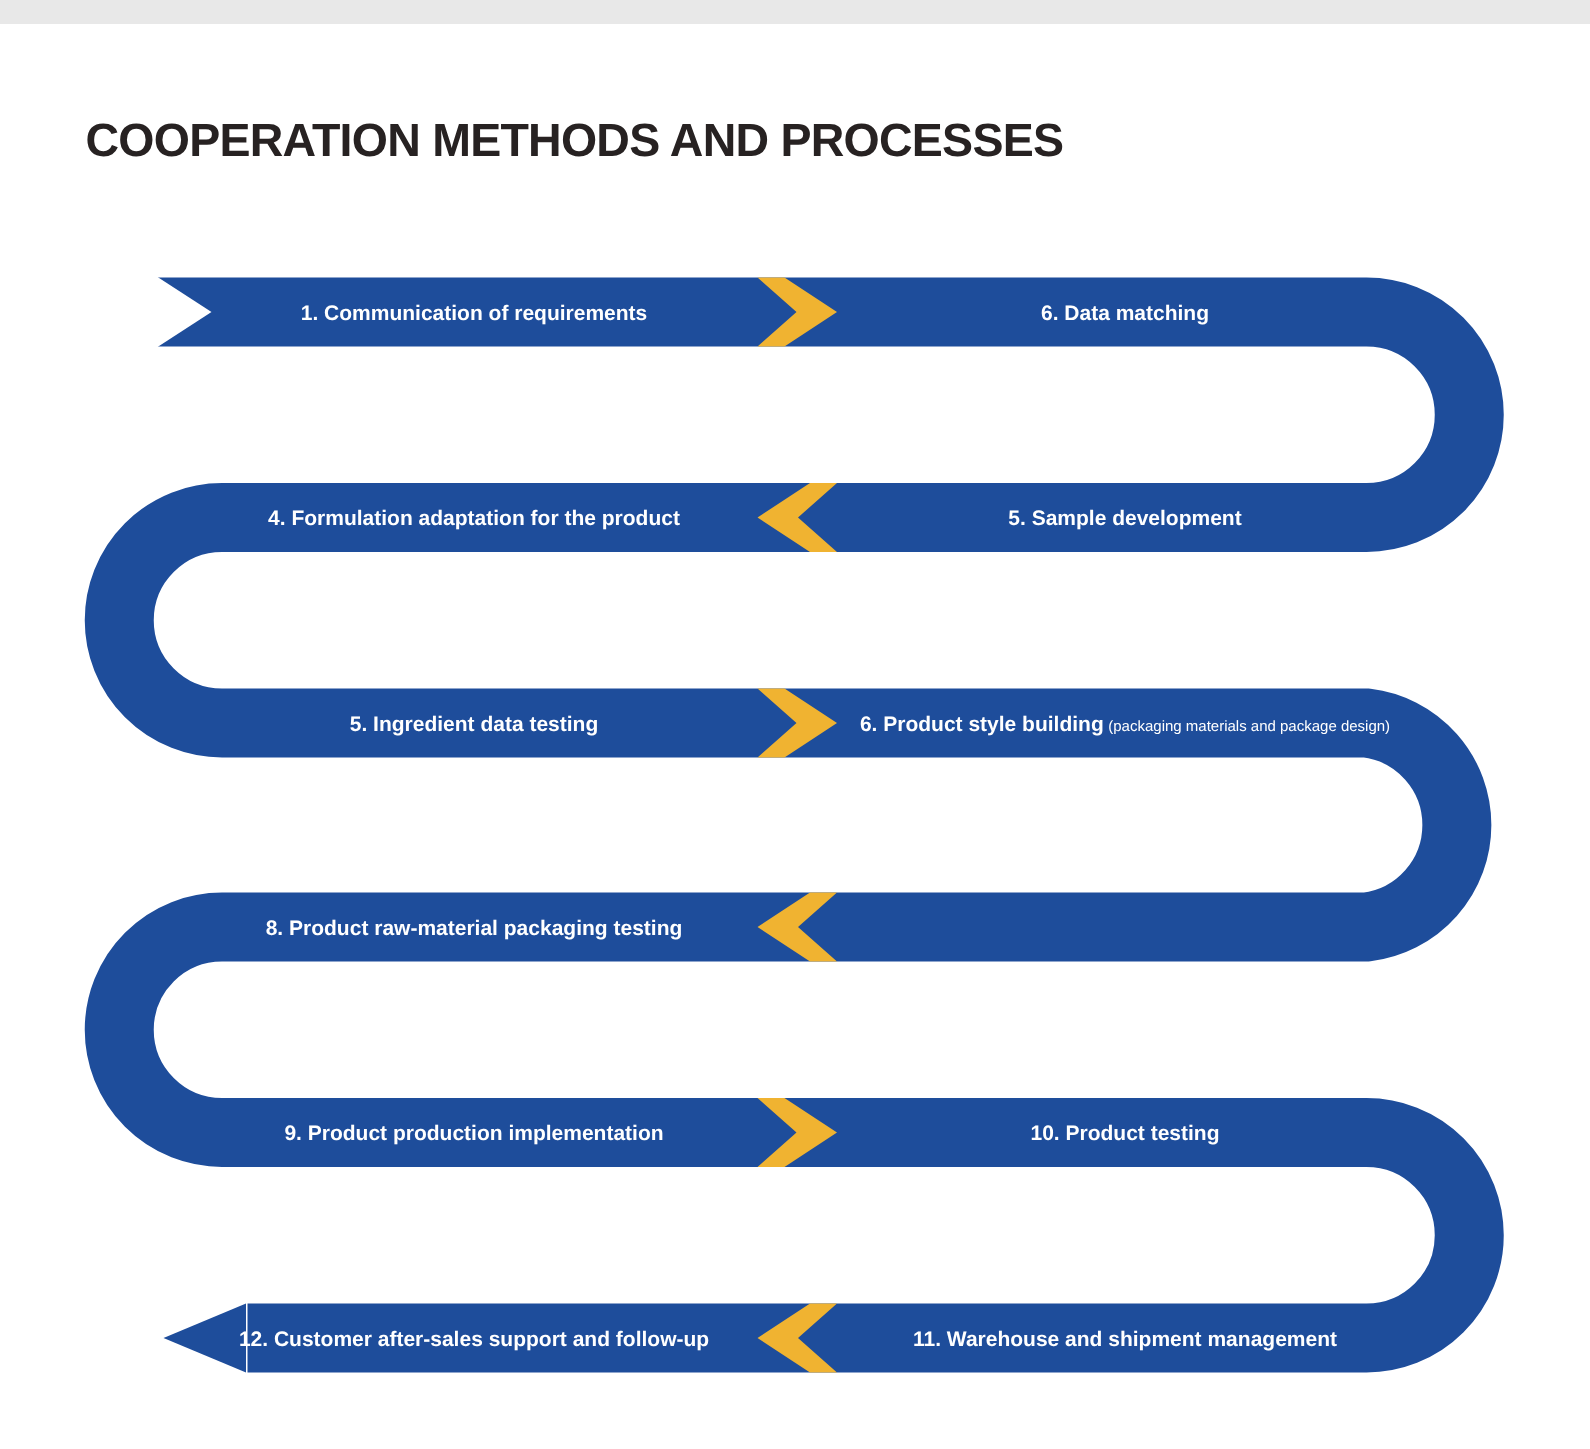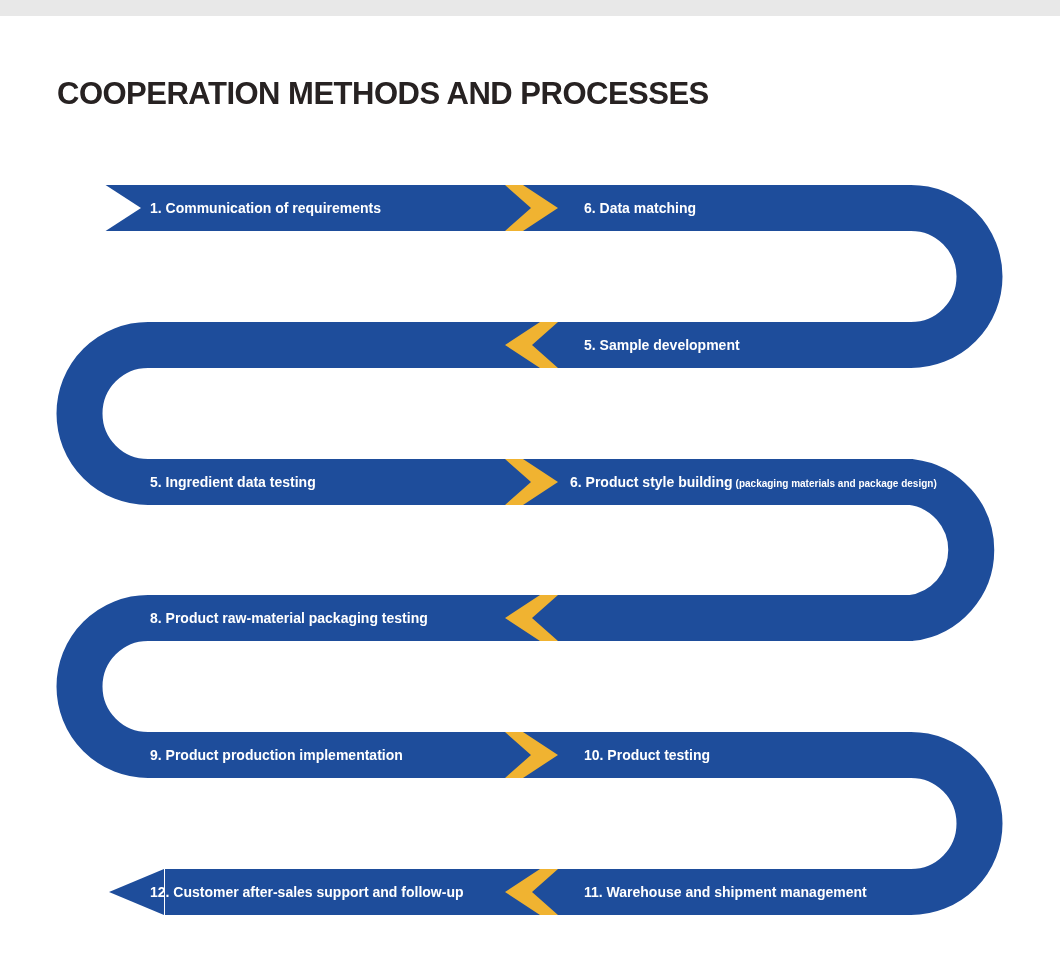--- a/index.html
+++ b/index.html
@@ -38,28 +38,29 @@
     width:1060px; height:966px;
   }
   .band-path{ stroke:var(--band); stroke-width:46; fill:none; }
   .arrowhead{ fill:var(--band); }
   .notch{ fill:var(--background); }
   .chevron{ fill:var(--chevron); }
   .row-label{
     position:absolute;
     height:46px;
     line-height:46px;
+    text-align:center;
     color:var(--label);
     font-weight:700;
     font-size:14px;
     white-space:pre;
   }
   .row-label .note{
     font-size:10px;
-    font-weight:700;
+    font-weight:400;
     margin-left:3px;
   }
   .lbl-left{ left:150px; width:332px; }
   .lbl-right{ left:584px; width:332px; }
   .lbl-right-wide{ left:570px; width:360px; }
   .r1{ top:169px; } .r2{ top:306px; } .r3{ top:443px; }
   .r4{ top:579px; } .r5{ top:716px; } .r6{ top:853px; }
 </style>
 </head>
 <body>
@@ -82,20 +83,21 @@
     <polygon class="chevron" points="558,306 540,306 505,329 540,352 558,352 532,329"></polygon>
     <polygon class="chevron" points="505,443 523,443 558,466 523,489 505,489 531,466"></polygon>
     <polygon class="chevron" points="558,579 540,579 505,602 540,625 558,625 532,602"></polygon>
     <polygon class="chevron" points="505,716 523,716 558,739 523,762 505,762 531,739"></polygon>
     <polygon class="chevron" points="558,853 540,853 505,876 540,899 558,899 532,876"></polygon>
   </svg>
 
   <div class="row-label lbl-left r1">1. Communication of requirements</div>
   <div class="row-label lbl-right r1">6. Data matching</div>
 
+  <div class="row-label lbl-left r2">4. Formulation adaptation for the product</div>
   <div class="row-label lbl-right r2">5. Sample development</div>
 
   <div class="row-label lbl-left r3">5. Ingredient data testing</div>
   <div class="row-label lbl-right-wide r3"><span>6. Product style building</span><span class="note">(packaging materials and package design)</span></div>
 
   <div class="row-label lbl-left r4">8. Product raw-material packaging testing</div>
 
   <div class="row-label lbl-left r5">9. Product production implementation</div>
   <div class="row-label lbl-right r5">10. Product testing</div>
 

